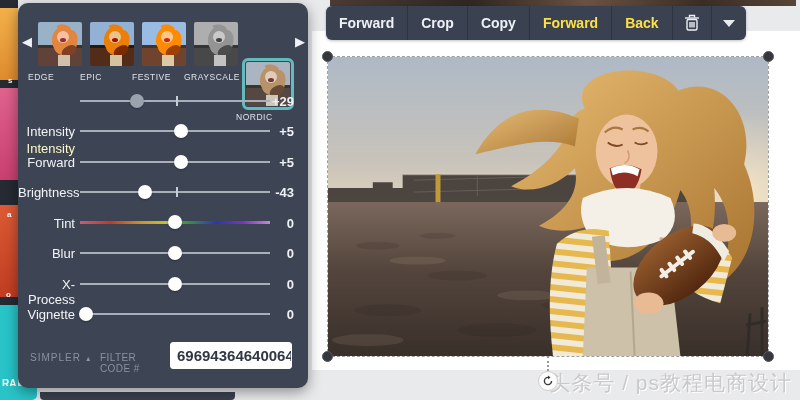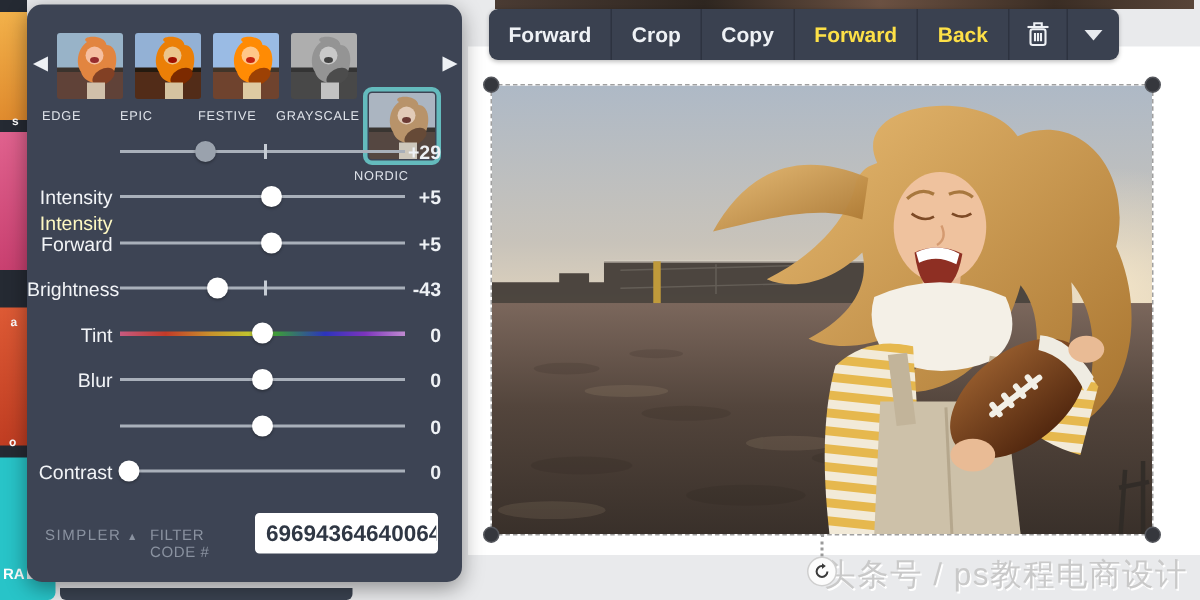--- a/index.html
+++ b/index.html
@@ -312,27 +312,28 @@
       <span class="svalue">0</span>
     </div>
     <div class="srow" style="top:242px">
       <span class="slabel">Blur</span>
       <div class="strack">
           <span class="sthumb" style="left: 50%;"></span>
         </div>
       <span class="svalue">0</span>
     </div>
     <div class="srow" style="top:273px">
+      <span class="slabel">X-Process</span>
       <div class="strack">
           <span class="sthumb" style="left: 50%;"></span>
         </div>
       <span class="svalue">0</span>
     </div>
     <div class="srow" style="top:303px">
-      <span class="slabel">Contrast</span>
+      <span class="slabel">Vignette</span>
       <div class="strack">
           <span class="sthumb" style="left: 3%;"></span>
         </div>
       <span class="svalue">0</span>
     </div>
 
     <div class="pfoot-simpler">
       <span>SIMPLER</span>
       <span style="font-size:7px;">▲</span>
     </div>

